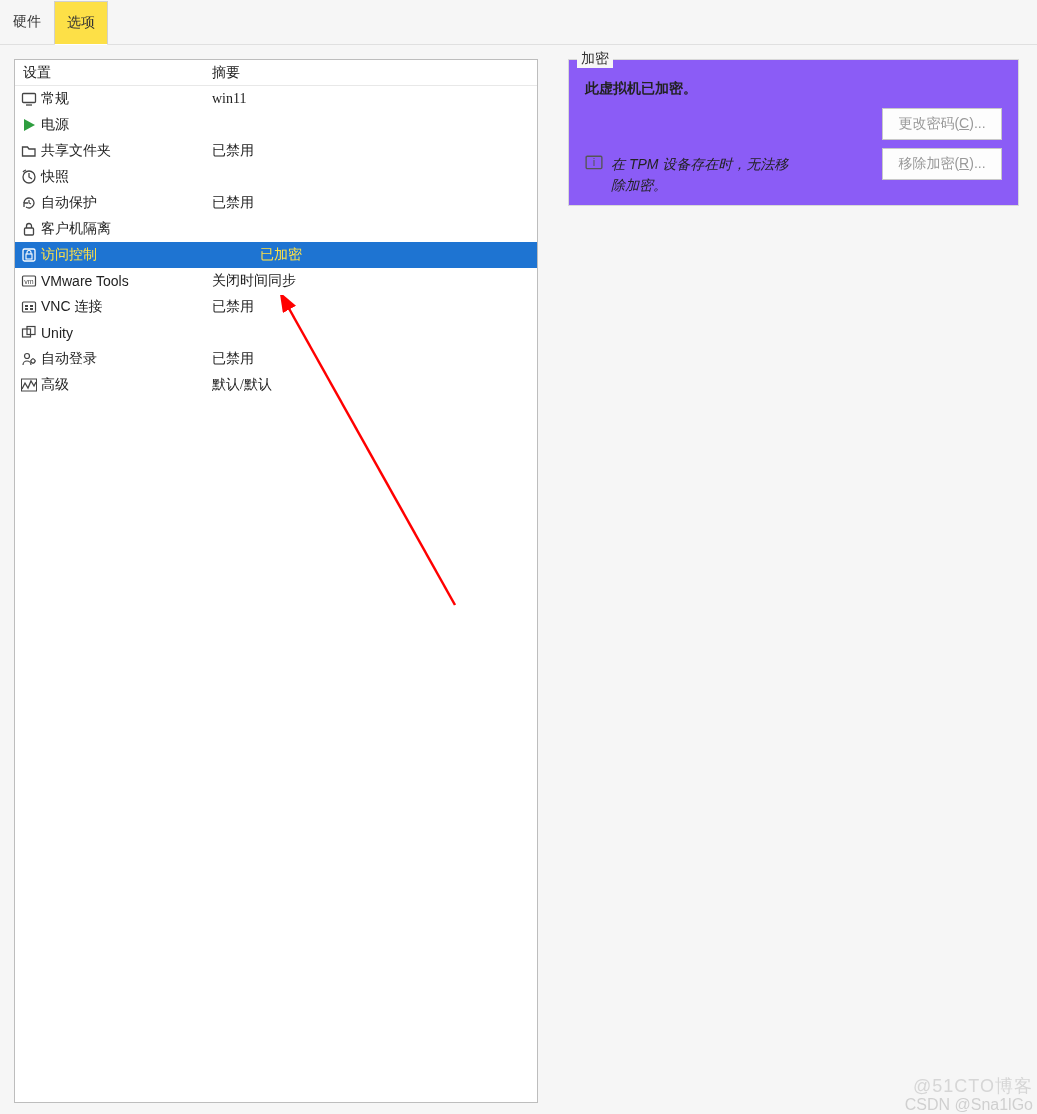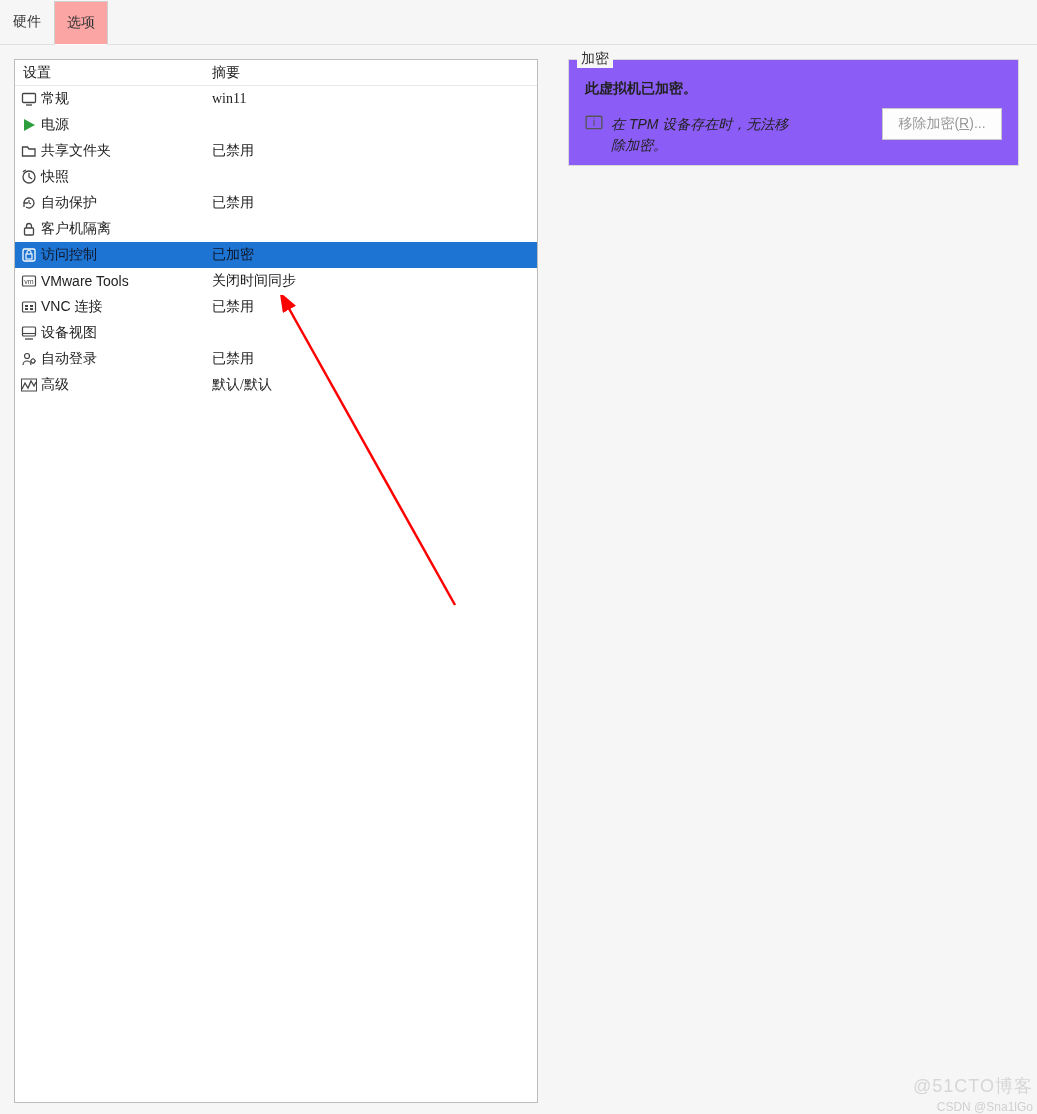--- a/index.html
+++ b/index.html
@@ -23,21 +23,21 @@
       padding: 12px 12px;
       border: 1px solid transparent;
       border-bottom: none;
       background: #f6f6f6;
       cursor: default;
       font-size: 14px;
       color: #333;
       margin-right: 0;
     }
     .tab.active {
-      background: #fca5a5;
+      background: #fde047;
       border: 1px solid #d0d0d0;
       border-bottom: 1px solid #fff;
       position: relative;
       top: 1px;
     }
     .content {
       display: flex;
       padding: 14px 18px 14px 14px;
       background: #f6f6f6;
       height: calc(100% - 30px);
@@ -75,21 +75,22 @@
       white-space: nowrap;
       font-family: Liberation Serif, serif;
     }
     .list-header .col-setting,
     .list-header .col-summary {
       color: #222;
       font-size: 14px;
     }
     .list-row.selected {
       background: #1e74d2;
-      color: #0f172a;
+      color: #fde047;
+      gap: 48px;
     }
     .list-row.selected svg { stroke: #fff; fill: #fff; }
     .icon {
       width: 16px; height: 16px; flex-shrink: 0;
       display: inline-flex; align-items: center; justify-content: center;
     }
     .icon svg { width: 16px; height: 16px; }
 
     .right-panel {
       flex: 1;
@@ -162,21 +163,21 @@
       right: 4px; bottom: 16px;
       color: rgba(120,120,120,.25);
       font-size: 18px;
       font-weight: 400;
       letter-spacing: 1px;
     }
     .watermark2 {
       position: absolute;
       right: 4px; bottom: 0px;
       color: rgba(120,120,120,.3);
-      font-size: 12px;
+      font-size: 16px;
     }
   </style>
 </head>
 <body>
 
 <div class="tabs">
   <div class="tab">硬件</div>
   <div class="tab active">选项</div>
 </div>
 
@@ -299,26 +300,25 @@
               </svg>
             </span>
             <span>VNC 连接</span>
           </div>
           <div class="col-summary">已禁用</div>
         </div>
         <div class="list-row">
           <div class="col-setting">
             <span class="icon">
               <svg viewBox="0 0 16 16">
-                <rect x="1.5" y="2" width="13" height="9" rx="1" fill="none" stroke="#444" stroke-width="1.2"></rect>
-                <line x1="1.5" y1="8.5" x2="14.5" y2="8.5" stroke="#444" stroke-width="1.1"></line>
-                <line x1="4" y1="14" x2="12" y2="14" stroke="#444" stroke-width="1.3"></line>
-              </svg>
-            </span>
-            <span>设备视图</span>
+                <rect x="1.5" y="4" width="8" height="8" fill="none" stroke="#444" stroke-width="1.2"></rect>
+                <rect x="6" y="1.5" width="8" height="8" fill="none" stroke="#444" stroke-width="1.2"></rect>
+              </svg>
+            </span>
+            <span>Unity</span>
           </div>
           <div class="col-summary"></div>
         </div>
         <div class="list-row">
           <div class="col-setting">
             <span class="icon">
               <svg viewBox="0 0 16 16">
                 <circle cx="6" cy="5" r="2.5" fill="none" stroke="#444" stroke-width="1.2"></circle>
                 <path d="M2 14 a4 4 0 0 1 8 0" fill="none" stroke="#444" stroke-width="1.2"></path>
                 <circle cx="12" cy="10" r="2" fill="none" stroke="#444" stroke-width="1.1"></circle>
@@ -355,20 +355,25 @@
       <line x1="180" y1="310" x2="12" y2="10" stroke="#ff0000" stroke-width="2.5" marker-end="url(#ah)"></line>
     </svg>
   </div>
 
   <div class="right-panel">
     <div class="groupbox">
       <div class="groupbox-title">加密</div>
 
       <div class="encrypt-text">此虚拟机已加密。</div>
 
+      <div class="button-row">
+        <button class="win-button" disabled="">
+          <span>更改密码(</span><span class="ul">C</span><span>)...</span>
+        </button>
+      </div>
 
       <div style="display:flex; align-items:flex-start; margin-top:8px;">
         <div class="info-row" style="flex:1;">
           <span class="info-icon">
             <svg viewBox="0 0 16 16">
                 <rect x="1" y="2" width="14" height="11" rx="1" fill="none" stroke="#555" stroke-width="1.2"></rect>
                 <text x="8" y="11" text-anchor="middle" font-size="10" fill="#555">i</text>
               </svg>
           </span>
           <div class="info-text">在 TPM 设备存在时，无法移除加密。</div>

